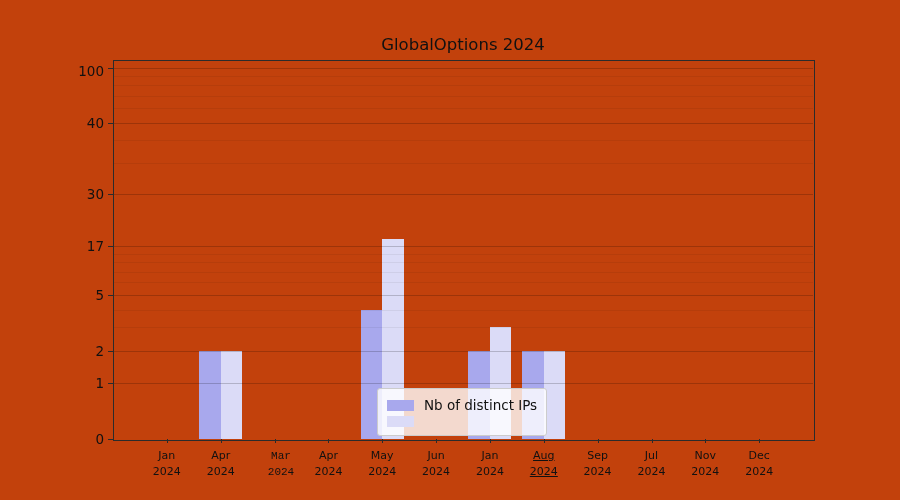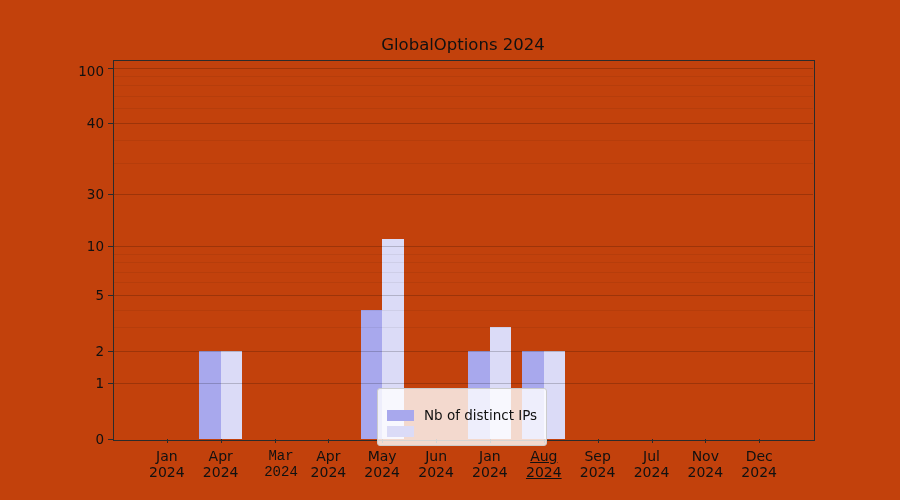--- a/index.html
+++ b/index.html
@@ -19,27 +19,27 @@
   .gridline.major{background:rgba(0,0,0,0.19);}
   .gridline.minor{background:rgba(0,0,0,0.06);}
   .bar{position:absolute;z-index:1;}
   .ytick-mark{position:absolute;width:5px;height:1px;background:#2b2b2b;z-index:4;}
   .xtick-mark{position:absolute;width:1px;height:4px;background:#2b2b2b;z-index:4;}
   .ytick-label{
     position:absolute;width:64px;text-align:right;font-size:13.5px;line-height:18px;
     color:#111;z-index:4;
   }
   .xtick-label{
-    position:absolute;width:58px;text-align:center;font-size:14px;line-height:16px;
+    position:absolute;width:58px;text-align:center;font-size:11px;line-height:16px;
     color:#111;z-index:4;
   }
   #legend{
     position:absolute;left:377px;top:388px;z-index:5;
     background:rgba(255,255,255,0.8);border:1px solid #cccccc;border-radius:3px;
-    padding:15px 9px 5px 9px;
+    padding:5px 9px 5px 9px;
   }
   .legend-row{display:flex;align-items:center;margin:3px 0;}
   .legend-swatch{width:27px;height:11px;flex:0 0 27px;}
   .legend-label{margin-left:10px;font-size:13.5px;line-height:16px;color:#111;white-space:nowrap;}
 </style>
 </head>
 <body>
 
 <div id="canvas">
   <div id="chart-title">GlobalOptions 2024</div>
@@ -78,21 +78,21 @@
   <div id="layer-axes">
       <div class="ytick-mark" style="left: 108px; top: 439px;"></div>
       <div class="ytick-label" style="left: 40px; top: 430px;">0</div>
       <div class="ytick-mark" style="left: 108px; top: 383.2px;"></div>
       <div class="ytick-label" style="left: 40px; top: 374.2px;">1</div>
       <div class="ytick-mark" style="left: 108px; top: 350.6px;"></div>
       <div class="ytick-label" style="left: 40px; top: 341.6px;">2</div>
       <div class="ytick-mark" style="left: 108px; top: 294.8px;"></div>
       <div class="ytick-label" style="left: 40px; top: 285.8px;">5</div>
       <div class="ytick-mark" style="left: 108px; top: 246px;"></div>
-      <div class="ytick-label" style="left: 40px; top: 237px;">10</div>
+      <div class="ytick-label" style="left: 40px; top: 237px;">17</div>
       <div class="ytick-mark" style="left: 108px; top: 194px;"></div>
       <div class="ytick-label" style="left: 40px; top: 185px;">30</div>
       <div class="ytick-mark" style="left: 108px; top: 122.6px;"></div>
       <div class="ytick-label" style="left: 40px; top: 113.6px;">40</div>
       <div class="ytick-mark" style="left: 108px; top: 67.6px;"></div>
       <div class="ytick-label" style="left: 40px; top: 62px;">100</div>
       <div class="xtick-mark" style="left: 166.8px; top: 439px;"></div>
       <div class="xtick-label" style="left: 137.8px; top: 448px;">
         <div>Jan</div>
         <div>2024</div>

